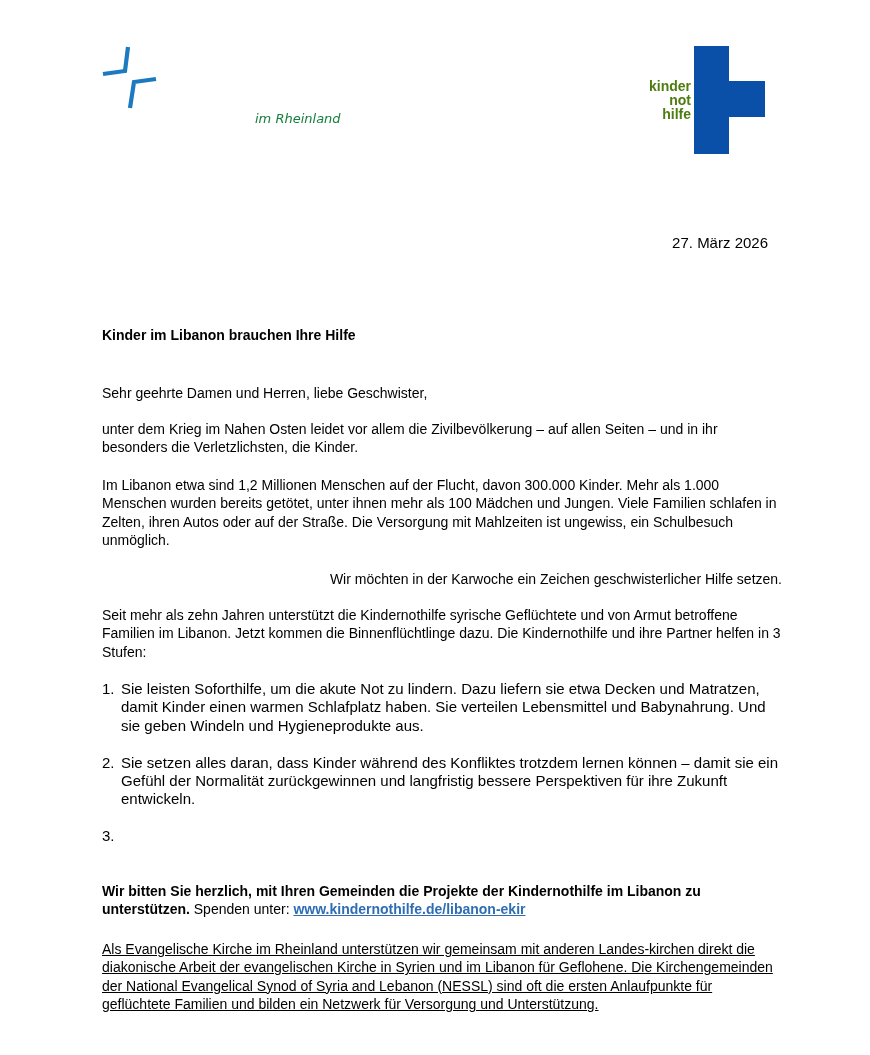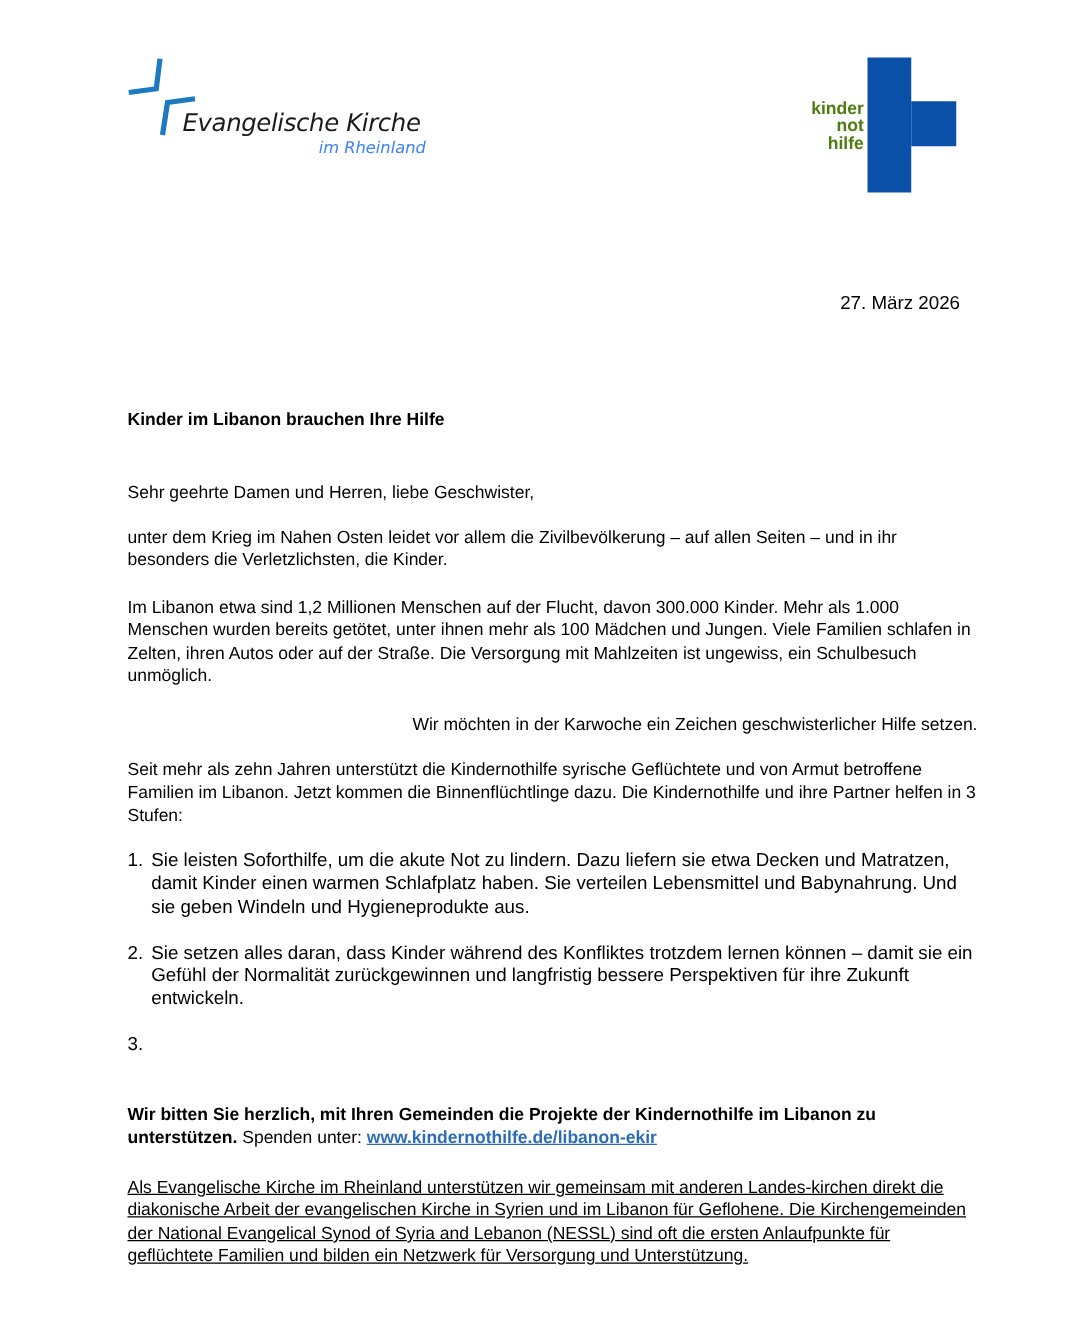--- a/index.html
+++ b/index.html
@@ -6,21 +6,21 @@
   body { width: 870px; height: 1055px; position: relative; overflow: hidden;
          font-family: "Liberation Sans", sans-serif; color: #000; }
   .abs { position: absolute; }
 
   
   #ekir-logo { left: 100px; top: 44px; width: 260px; height: 90px; }
   #ekir-cross { position: absolute; left: 0; top: 0; }
   #ekir-name { position: absolute; left: 46px; top: 43px; font-family: "DejaVu Sans", sans-serif;
                font-style: italic; font-size: 19.5px; color: #1a1a1a; letter-spacing: -0.3px; white-space: nowrap; }
   #ekir-sub { position: absolute; left: 155px; top: 67px; font-family: "DejaVu Sans", sans-serif;
-              font-style: italic; font-size: 13px; color: #3b82f6; white-space: nowrap; }
+              font-style: italic; font-size: 13px; color: #15803d; white-space: nowrap; }
 
   
   #knh-logo { left: 630px; top: 44px; width: 140px; height: 112px; }
   #knh-cross-v { position: absolute; left: 64px; top: 2px; width: 35px; height: 108px; }
   #knh-cross-h { position: absolute; left: 99px; top: 37px; width: 36px; height: 36px; }
   #knh-text { position: absolute; left: 0; top: 35px; width: 61px; text-align: right;
               font-family: "Liberation Sans", sans-serif; font-weight: bold; font-size: 14px; line-height: 14px; color: #4d7c0f; }
   #knh-text div { display: block; }
 
   #date { right: 102px; top: 234px; font-size: 15px; text-align: center; }
@@ -44,21 +44,20 @@
   #p5 { top: 940px; text-decoration: underline; }
 </style>
 </head>
 <body>
 
 <div id="ekir-logo" class="abs">
   <svg id="ekir-cross" width="60" height="66" viewBox="0 0 60 66">
     <path d="M28 3 L25 27 L3 30" fill="none" stroke="#1b7ac0" stroke-width="4.2" stroke-linejoin="miter"></path>
     <path d="M56 35 L34 38 L30 64" fill="none" stroke="#1b7ac0" stroke-width="4.2" stroke-linejoin="miter"></path>
   </svg>
-  <div id="ekir-name">Evangelische Kirche</div>
   <div id="ekir-sub">im Rheinland</div>
 </div>
 
 <div id="knh-logo" class="abs">
   <div id="knh-text">
     <div>kinder</div>
     <div>not</div>
     <div>hilfe</div>
   </div>
   <div id="knh-cross-v" class="knh-fill" style="background: rgb(10, 80, 168);"></div>

